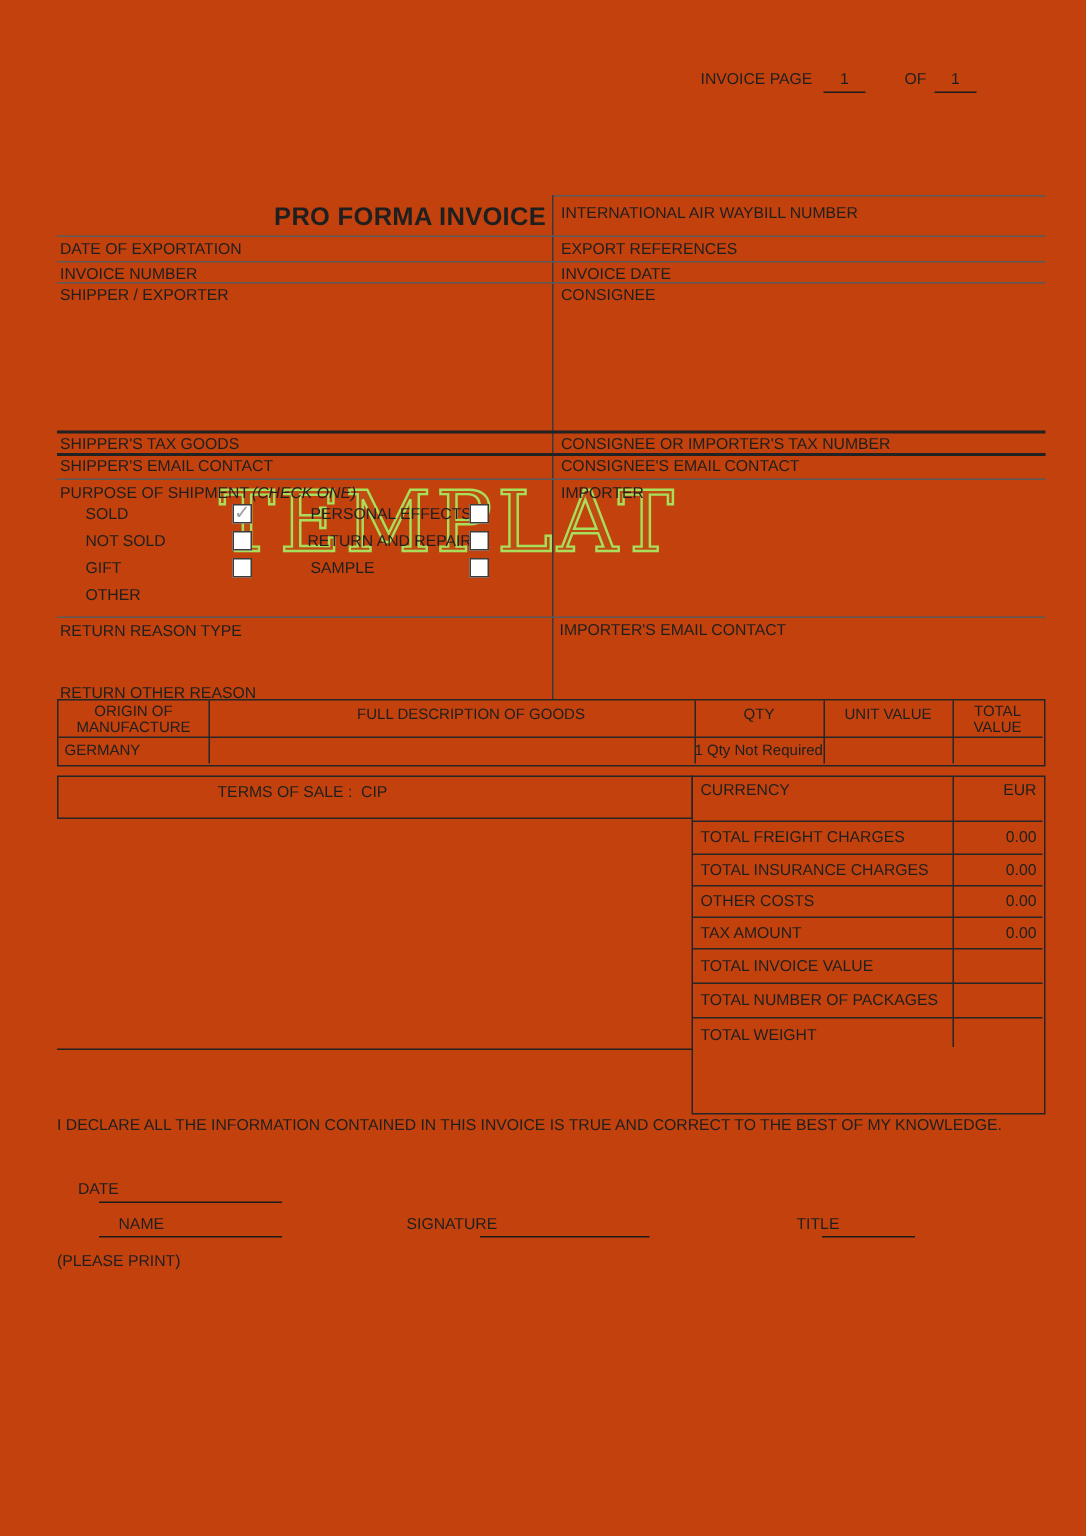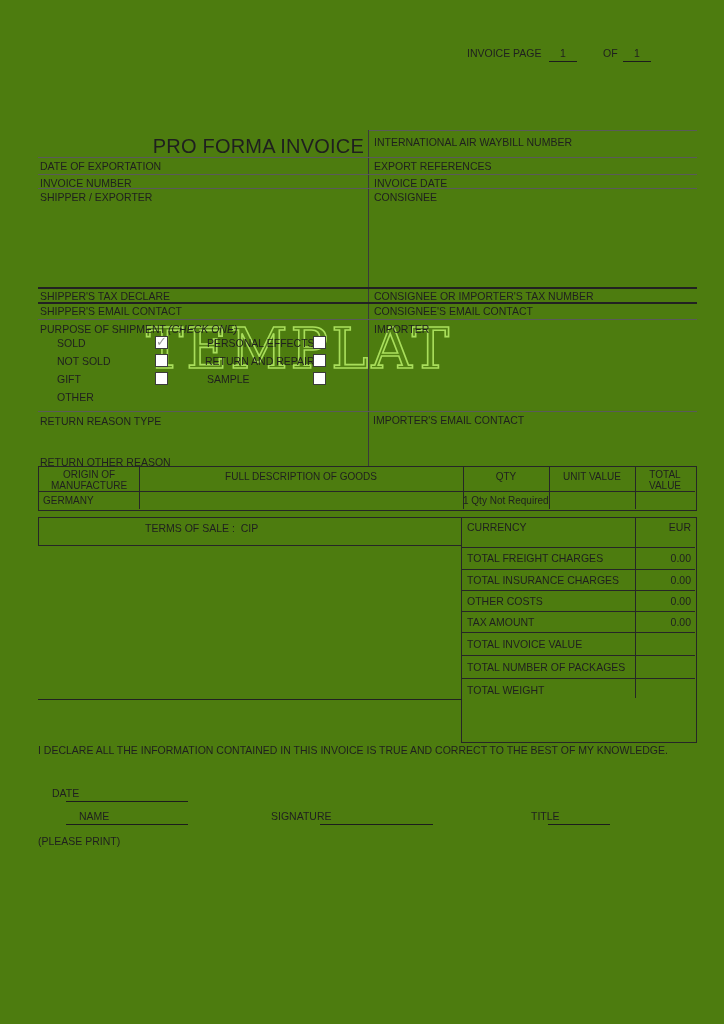--- a/index.html
+++ b/index.html
@@ -1,21 +1,21 @@
 <!DOCTYPE html>
 <html><head>
 <meta charset="utf-8">
 <style>
   html,body{margin:0;padding:0;background:#fff;}
-  .sheet{position:relative;width:724px;height:1024px;background:#4d7c0f;
+  .sheet{position:relative;width:724px;height:1024px;background:#c2410c;
          font-family:"Liberation Sans",sans-serif;color:#1f1f1f;overflow:hidden;}
   .lbl{position:absolute;font-size:10.5px;white-space:nowrap;line-height:12px;}
   .sm{font-size:10px;}
   .it{font-style:italic;}
-  .title{position:absolute;font-weight:normal;font-size:20px;letter-spacing:.2px;white-space:nowrap;}
+  .title{position:absolute;font-weight:bold;font-size:17px;letter-spacing:.2px;white-space:nowrap;}
   .hline{position:absolute;height:0;border-top:1.5px solid #5a5a5a;}
   .hline.dark{border-top:2px solid #222;}
   .vline{position:absolute;width:0;border-left:1.5px solid #3a3a3a;}
   .cb{position:absolute;width:13px;height:13px;border:1.6px solid #3c3c3c;background:#fff;box-sizing:border-box;}
   .cb .mark{font-style:normal;position:absolute;left:0px;top:-3px;font-size:13px;color:#9b9b9b;}
   .wm{position:absolute;left:146px;top:321px;font-family:"DejaVu Serif","Liberation Serif",serif;
       font-size:56px;line-height:1;letter-spacing:3px;white-space:nowrap;
       color:rgba(169,222,91,0.08);-webkit-text-stroke:1.6px #a9de5b;pointer-events:none;}
   .box{position:absolute;border:1.6px solid #262626;box-sizing:border-box;background:transparent;}
   .inhl{position:absolute;height:0;border-top:1.2px solid #262626;}
@@ -56,21 +56,21 @@
   <div class="lbl" style="left:40px;top:160px;">DATE OF EXPORTATION</div>
   <div class="lbl" style="left:374px;top:160px;">EXPORT REFERENCES</div>
   <div class="lbl" style="left:40px;top:177px;">INVOICE NUMBER</div>
   <div class="lbl" style="left:374px;top:177px;">INVOICE DATE</div>
 
   <div class="lbl" style="left:40px;top:191px;">SHIPPER / EXPORTER</div>
   <div class="lbl" style="left:374px;top:191px;">CONSIGNEE</div>
   <div class="field" style="left:40px;top:205px;width:325px;height:78px;"></div>
   <div class="field" style="left:372px;top:205px;width:322px;height:78px;"></div>
 
-  <div class="lbl" style="left:40px;top:290px;">SHIPPER'S TAX DECLARE</div>
+  <div class="lbl" style="left:40px;top:290px;">SHIPPER'S TAX GOODS</div>
   <div class="lbl" style="left:374px;top:290px;">CONSIGNEE OR IMPORTER'S TAX NUMBER</div>
   <div class="lbl" style="left:40px;top:305px;">SHIPPER'S EMAIL CONTACT</div>
   <div class="lbl" style="left:374px;top:305px;">CONSIGNEE'S EMAIL CONTACT</div>
 
   <div class="lbl" style="left:40px;top:323px;">PURPOSE OF SHIPMENT</div>
   <div class="lbl it" style="left:168px;top:323px;">(CHECK ONE)</div>
   <div class="lbl" style="left:374px;top:323px;">IMPORTER</div>
   <div class="field" style="left:372px;top:337px;width:322px;height:70px;"></div>
 
   <div class="lbl" style="left:57px;top:337px;">SOLD</div>
@@ -106,21 +106,21 @@
   <div class="lbl" style="left:40px;top:456px;">RETURN OTHER REASON</div>
   <div class="lbl" style="left:373px;top:414px;text-align:right;">IMPORTER'S EMAIL CONTACT</div>
 
   <div class="box" style="left:38px;top:466px;width:659px;height:45px;">
     <div class="invl" style="left:100px;top:0;height:42px;"></div>
     <div class="invl" style="left:424px;top:0;height:42px;"></div>
     <div class="invl" style="left:510px;top:0;height:42px;"></div>
     <div class="invl" style="left:596px;top:0;height:42px;"></div>
     <div class="inhl" style="left:0;top:24px;width:656px;"></div>
     <div class="lbl sm ctr" style="left:0;top:3px;width:100px;line-height:10.5px;"><span>ORIGIN  OF</span><br><span>MANUFACTURE</span></div>
-    <div class="lbl sm ctr" style="left:100px;top:4px;width:324px;">FULL DESCRIPTION OF GOODS</div>
+    <div class="lbl sm ctr" style="left:100px;top:4px;width:324px;padding-left:13px;">FULL DESCRIPTION OF GOODS</div>
     <div class="lbl sm ctr" style="left:424px;top:4px;width:86px;">QTY</div>
     <div class="lbl sm ctr" style="left:510px;top:4px;width:86px;">UNIT VALUE</div>
     <div class="lbl sm ctr" style="left:596px;top:3px;width:60px;line-height:10.5px;"><span>TOTAL</span><br><span>VALUE</span></div>
     <div class="lbl sm" style="left:4px;top:28px;">GERMANY</div>
     <div class="field" style="left:102px;top:26px;width:320px;height:15px;"></div>
     <div class="lbl sm rt" style="left:424px;top:28px;width:83px;">1 Qty Not Required</div>
     <div class="field" style="left:512px;top:26px;width:82px;height:15px;"></div>
     <div class="field" style="left:598px;top:26px;width:56px;height:15px;"></div>
   </div>
 

